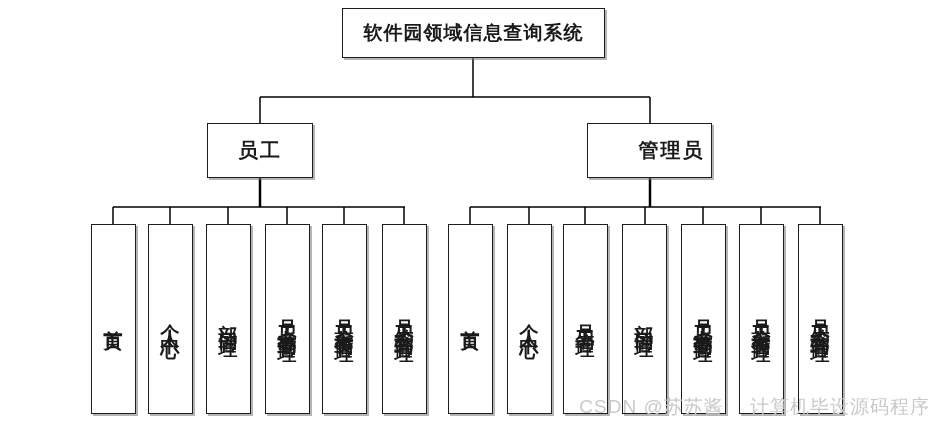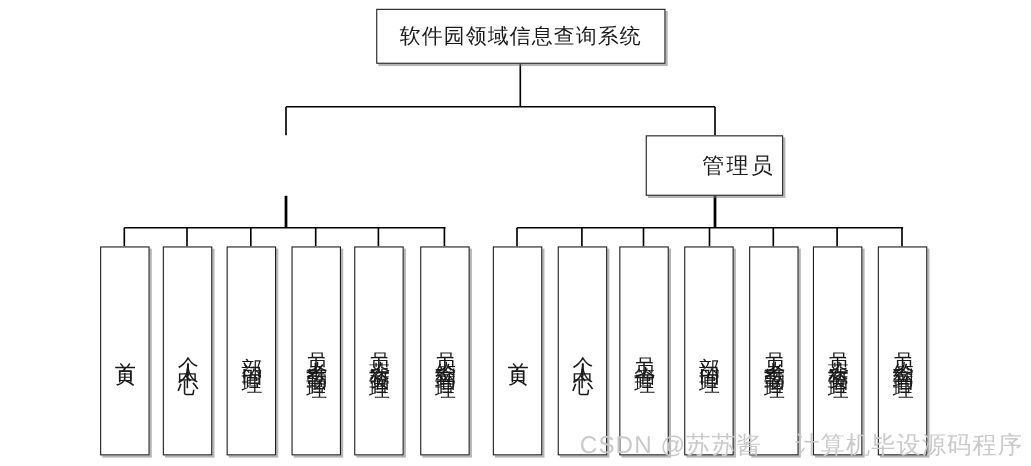--- a/index.html
+++ b/index.html
@@ -12,20 +12,21 @@
   }
   #connectors{position:absolute;left:0;top:0;width:937px;height:424px;}
   .node{
     position:absolute;
     background:#ffffff;
     border:1px solid #1c1c1c;
     box-shadow:2px 2px 0 rgba(120,120,120,0.55);
     display:flex;align-items:center;justify-content:center;
     color:#1a1a1a;
     box-sizing:border-box;
+    font-weight:bold;
   }
   .root{
     left:342px;top:8px;width:263px;height:50px;
     font-size:19px;letter-spacing:1px;
   }
   .branch{font-size:20px;letter-spacing:2px;}
   .branch.emp{left:207px;top:123px;width:106px;height:55px;}
   .branch.adm{left:587px;top:123px;width:125px;height:55px;padding-left:44px;}
   .leaf{top:224px;width:45px;height:190px;}
   .leaf .vtext{
@@ -34,21 +35,21 @@
     font-size:19px;
     letter-spacing:5px;
     line-height:1;
     color:#1a1a1a;
   }
   .l0{left:91px;}  .l1{left:148px;} .l2{left:206px;} .l3{left:265px;} .l4{left:322px;} .l5{left:382px;}
   .r0{left:448px;} .r1{left:507px;} .r2{left:563px;} .r3{left:622px;} .r4{left:681px;} .r5{left:739px;} .r6{left:798px;}
   #watermark{
     position:absolute;
     right:7px;bottom:4px;
-    font-size:22px;
+    font-size:19px;
     letter-spacing:1px;
     color:#c9c9c9;
     font-family:"Liberation Sans","DejaVu Sans",sans-serif;
     white-space:pre;
     pointer-events:none;
   }
 </style>
 </head>
 <body>
 
@@ -79,20 +80,23 @@
     <line x1="645" y1="207" x2="645" y2="224" stroke="#000" stroke-width="1.5"></line>
     <line x1="703" y1="207" x2="703" y2="224" stroke="#000" stroke-width="1.5"></line>
     <line x1="761" y1="207" x2="761" y2="224" stroke="#000" stroke-width="1.5"></line>
     <line x1="820" y1="207" x2="820" y2="224" stroke="#000" stroke-width="1.5"></line>
   </svg>
 
   <div class="node root">
     <span>软件园领域信息查询系统</span>
   </div>
 
+  <div class="node branch emp">
+    <span>员工</span>
+  </div>
   <div class="node branch adm">
     <span>管理员</span>
   </div>
 
   <div class="node leaf l0">
     <span class="vtext">首页</span>
   </div>
   <div class="node leaf l1">
     <span class="vtext">个人中心</span>
   </div>

